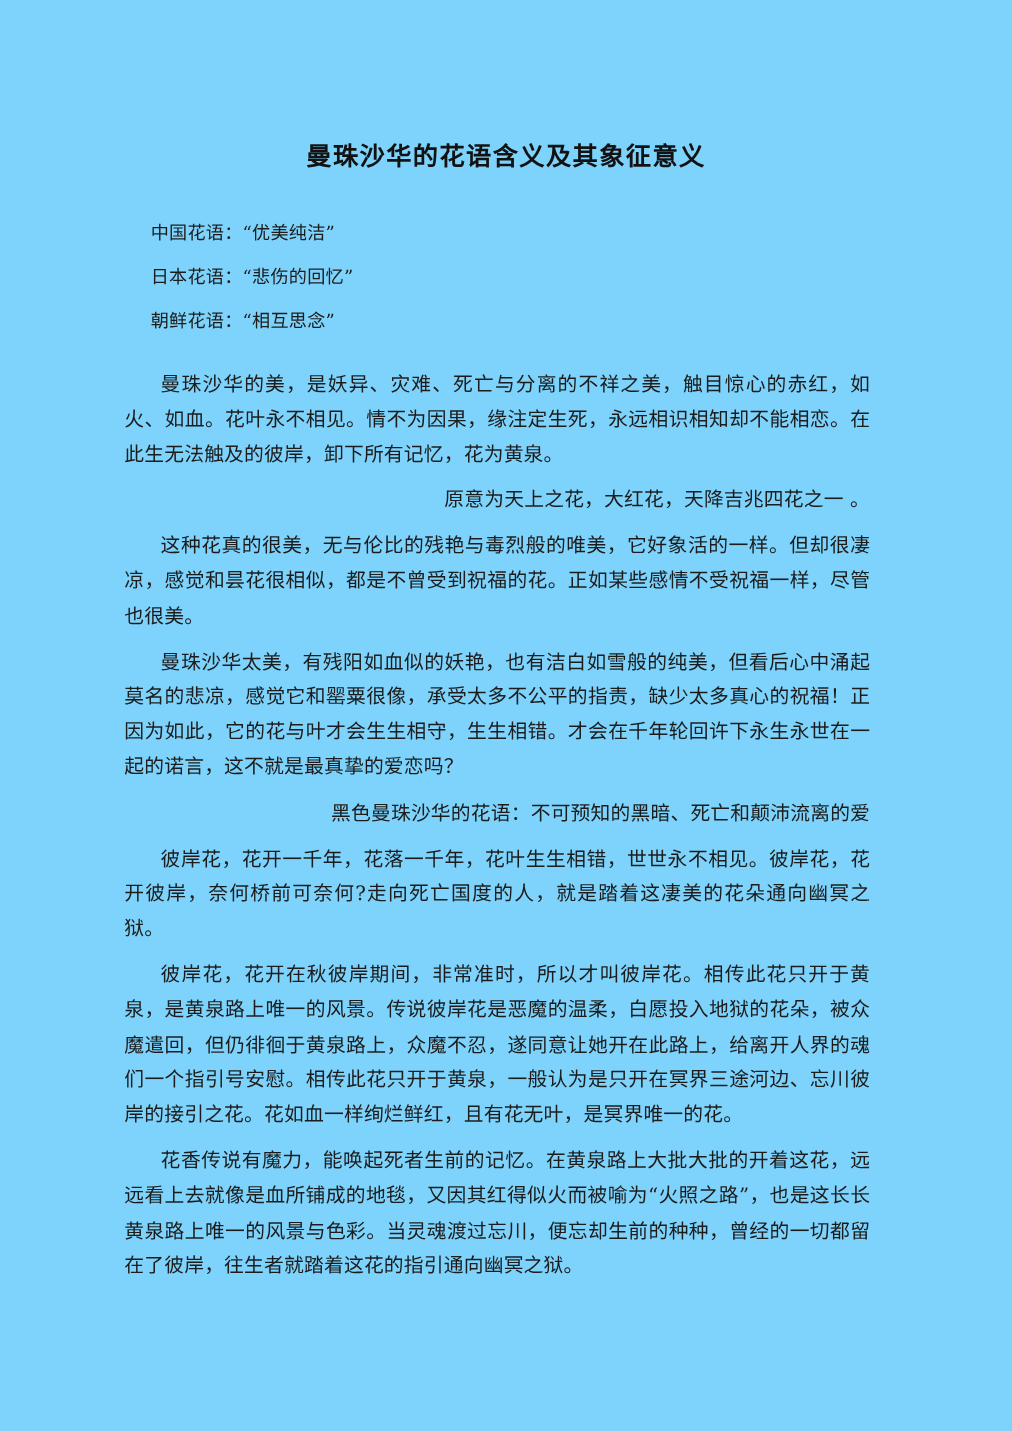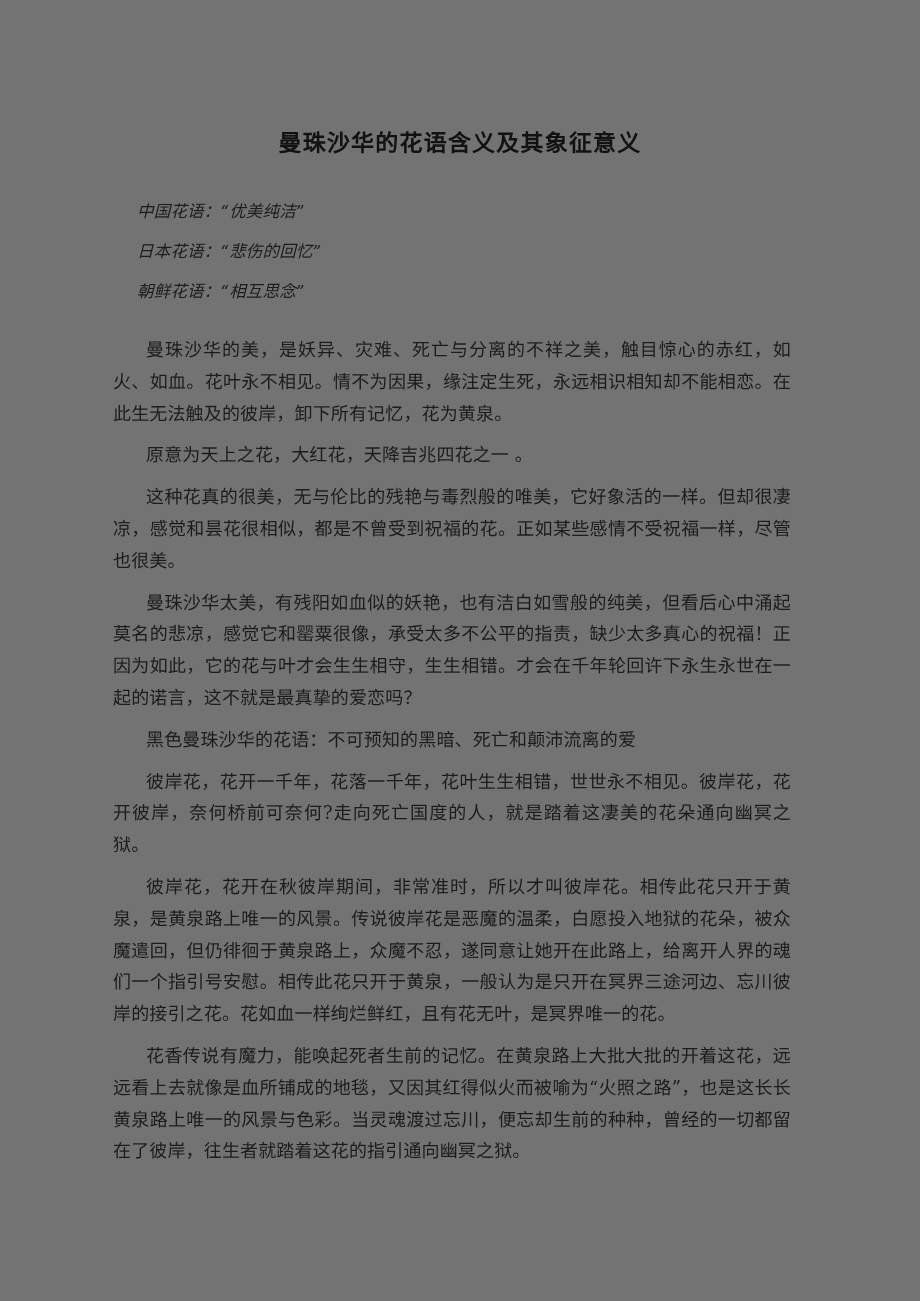--- a/index.html
+++ b/index.html
@@ -7,21 +7,21 @@
     margin: 0;
     padding: 0;
     background: #ffffff;
   }
 
   .page {
     position: relative;
     width: 920px;
     height: 1301px;
     margin: 0 auto;
-    background: #737373;
+    background: #7dd3fc;
     overflow: hidden;
     font-family: "DejaVu Serif", "Liberation Serif", serif;
     color: #1c1c1c;
     -webkit-font-smoothing: none;
   }
 
   
   .doc-title {
     position: absolute;
     top: 113px;
@@ -45,40 +45,39 @@
   }
 
   
   .def-line {
     font-size: 16.5px;
     line-height: 20px;
     margin: 0 0 20px 0;
     padding-left: 24px;
     white-space: nowrap;
     letter-spacing: 0.2px;
-    font-style: italic;
   }
   .def-line:last-of-type { margin-bottom: 0; }
 
   
   .para {
     font-size: 18px;
     line-height: 31.8px;
     margin: 0 0 10px 0;
     text-indent: 33px;
     text-align: justify;
     text-justify: inter-ideograph;
     letter-spacing: 0.15px;
     word-break: break-all;
   }
 
   
   .para.short {
     white-space: nowrap;
-    text-align: left;
+    text-align: right;
   }
   .spacer-md { height: 12px; }
 </style>
 </head>
 <body>
 
 <div class="page">
 
   <h1 class="doc-title">曼珠沙华的花语含义及其象征意义</h1>
 

